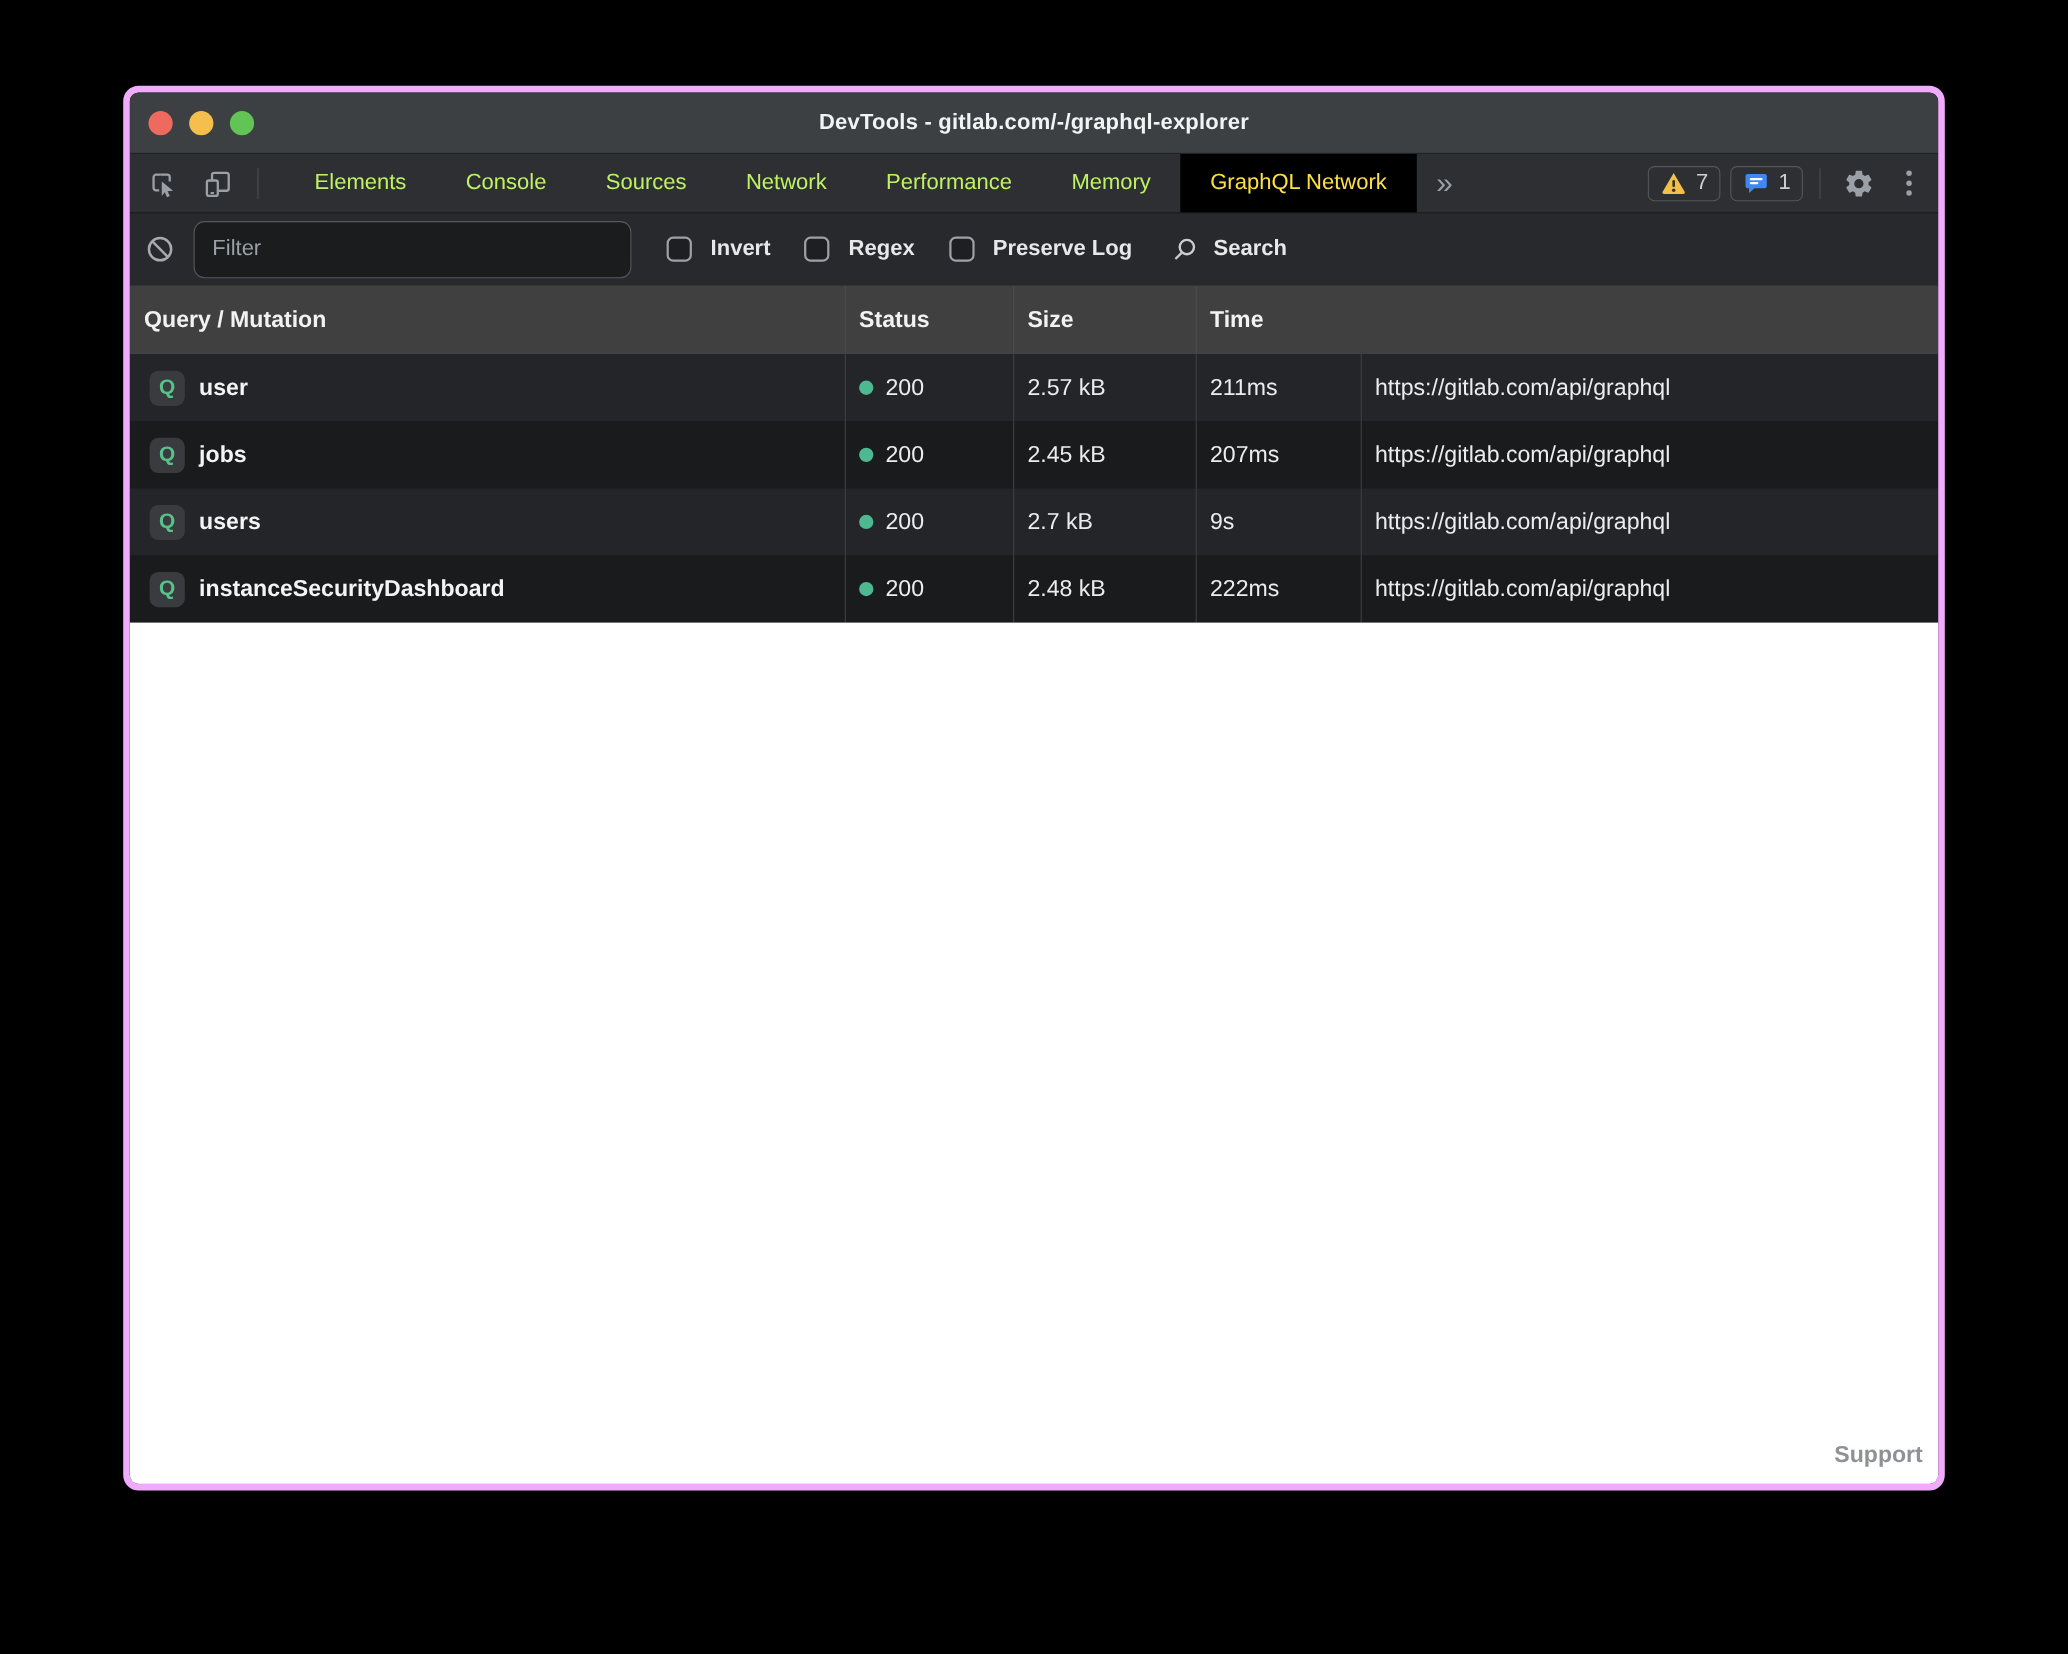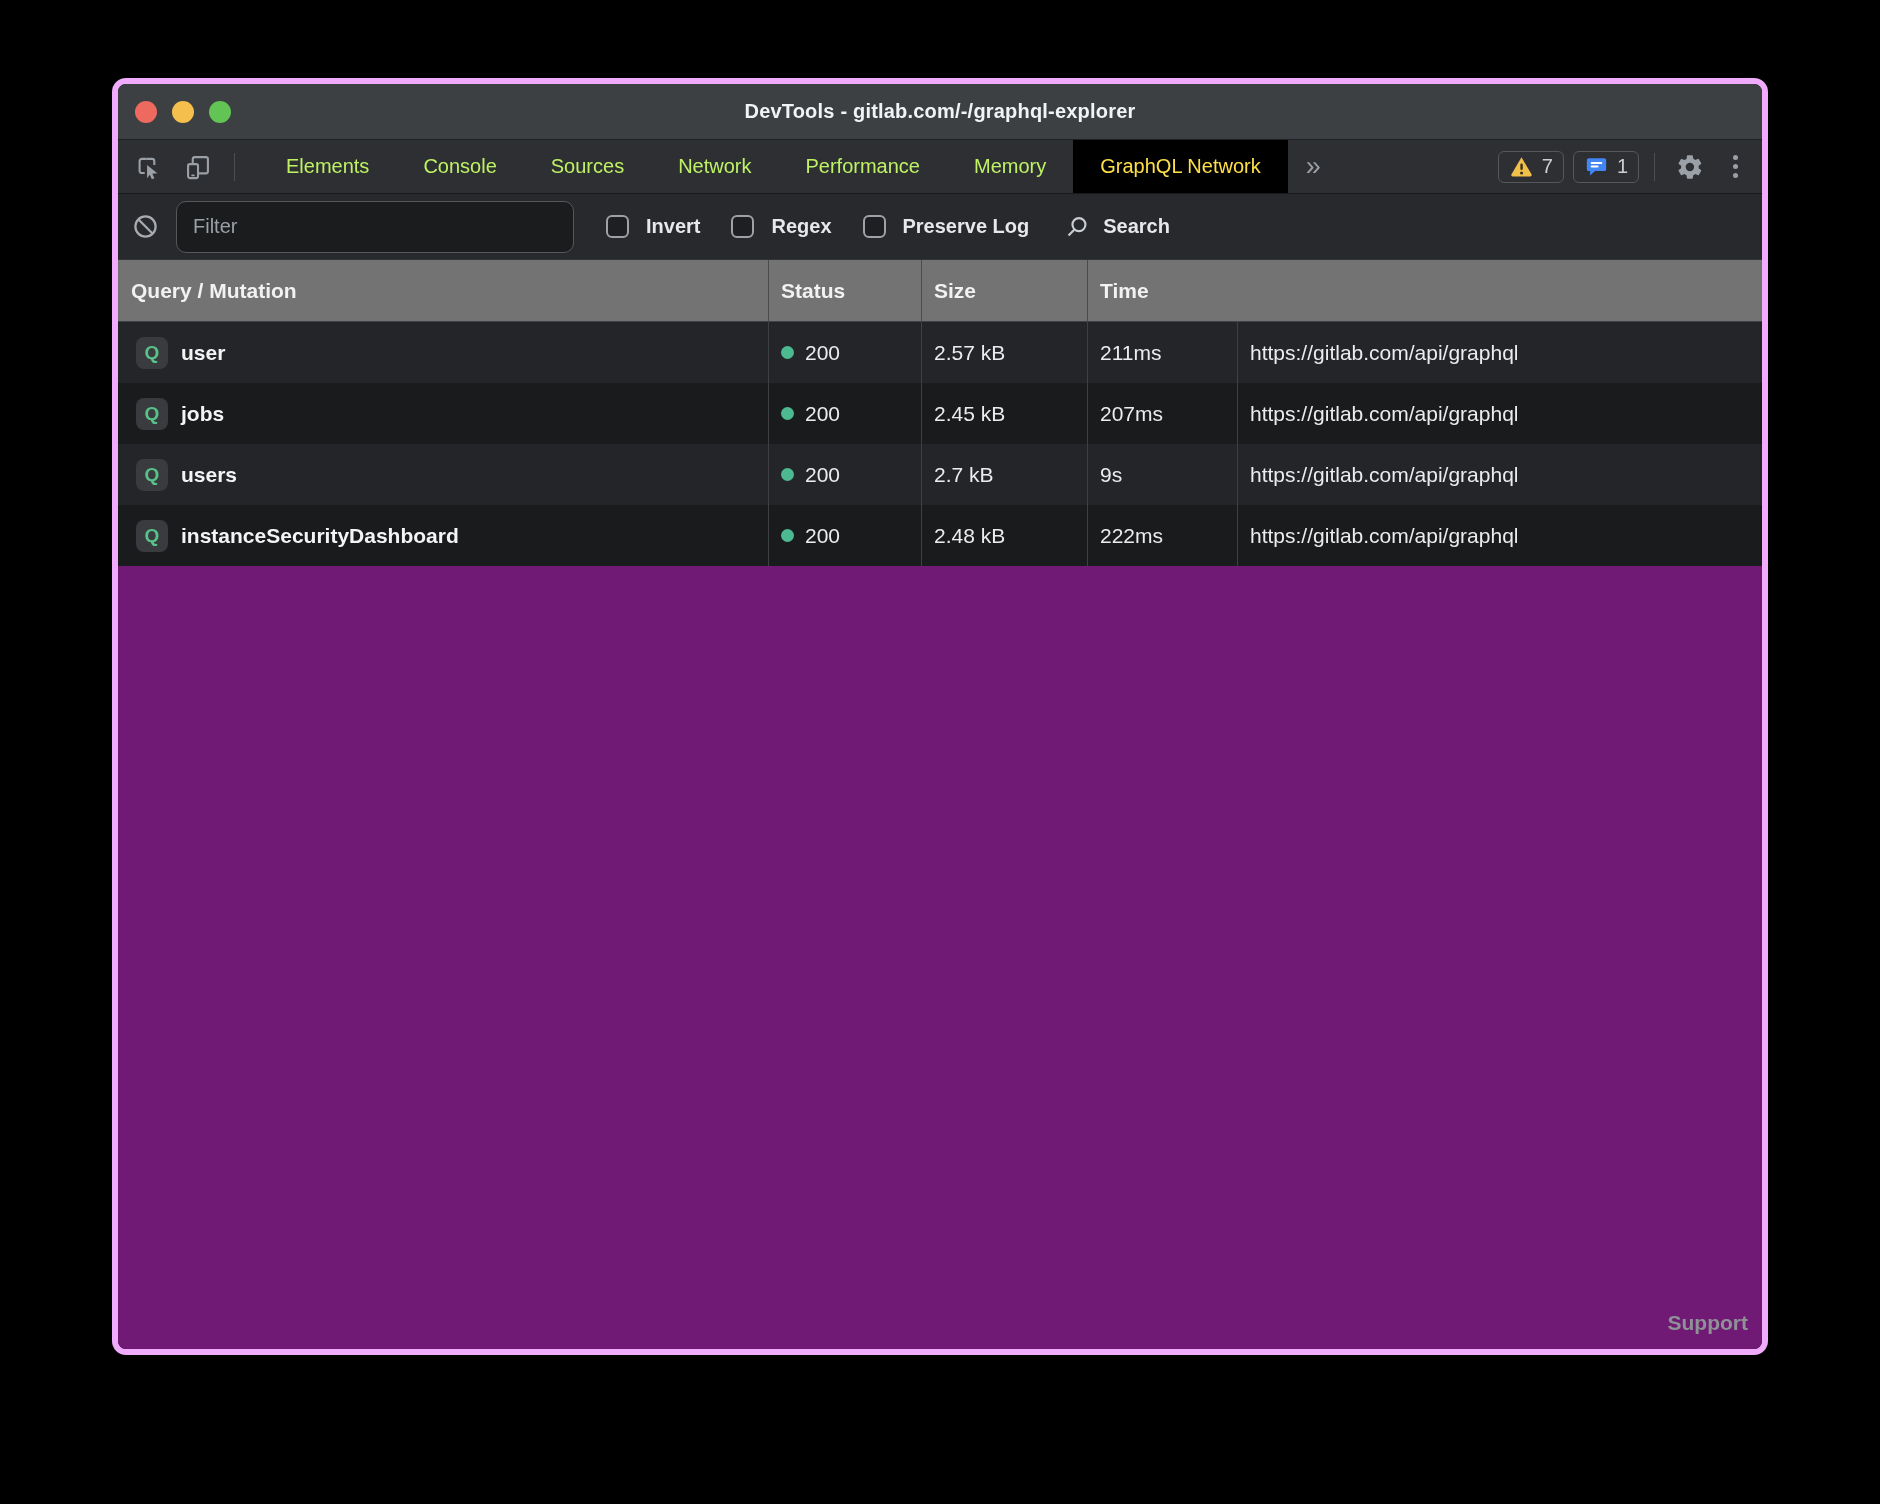--- a/index.html
+++ b/index.html
@@ -59,21 +59,21 @@
   }
   .filter-input::placeholder { color:#9aa0a6; }
   .check-group { display:flex; align-items:center; gap:17px; margin-right:31px; }
   .checkbox { width:23px; height:23px; border:2px solid #9ea2a6; border-radius:6px; background:#1e1f22; }
   .check-label { color:#e6e8ea; font-size:20px; font-weight:700; }
   .search-group { display:flex; align-items:center; gap:13px; margin-left:4px; }
   .search-label { color:#e6e8ea; font-size:20px; font-weight:700; }
 
   
   .t-row { display:grid; grid-template-columns:651px 153px 166px 150px 1fr; }
-  .thead { height:62px; background:#737373; border-bottom:1px solid #404245;text-align:right; }
+  .thead { height:62px; background:#404040; border-bottom:1px solid #404245;text-align:right; }
   .th {
     display:flex; align-items:center; padding-left:12px; color:#f2f2f3;
     font-size:21px; font-weight:700; border-right:1px solid #4a4c4f;
   }
   .th:first-child { padding-left:13px; }
   .th:last-child { border-right:none; }
   .row { height:61px; }
   .row.alt-light { background:#242529; }
   .row.alt-dark  { background:#1a1b1d; }
   .td {
@@ -84,21 +84,21 @@
   .td.qcell { padding-left:18px; gap:13px; }
   .qbadge {
     width:32px; height:32px; border-radius:8px; background:#3a3b3e; flex:0 0 32px;
     display:flex; align-items:center; justify-content:center;
     color:#57c289; font-size:19px; font-weight:700;
   }
   .qname { font-weight:700; color:#f4f4f5; }
   .status-dot { width:13px; height:13px; border-radius:50%; background:#4db990; margin-right:11px; flex:0 0 13px; }
 
   
-  .content-rest { flex:1; background:#701a75; position:relative; }
+  .content-rest { flex:1; background:#ffffff; position:relative; }
   .support { position:absolute; right:14px; bottom:14px; color:#8e9196; font-size:21px; font-weight:700; }
 
   svg { display:block; }
 </style>
 </head>
 <body>
 
 <div class="window">
 
   <div class="titlebar">

